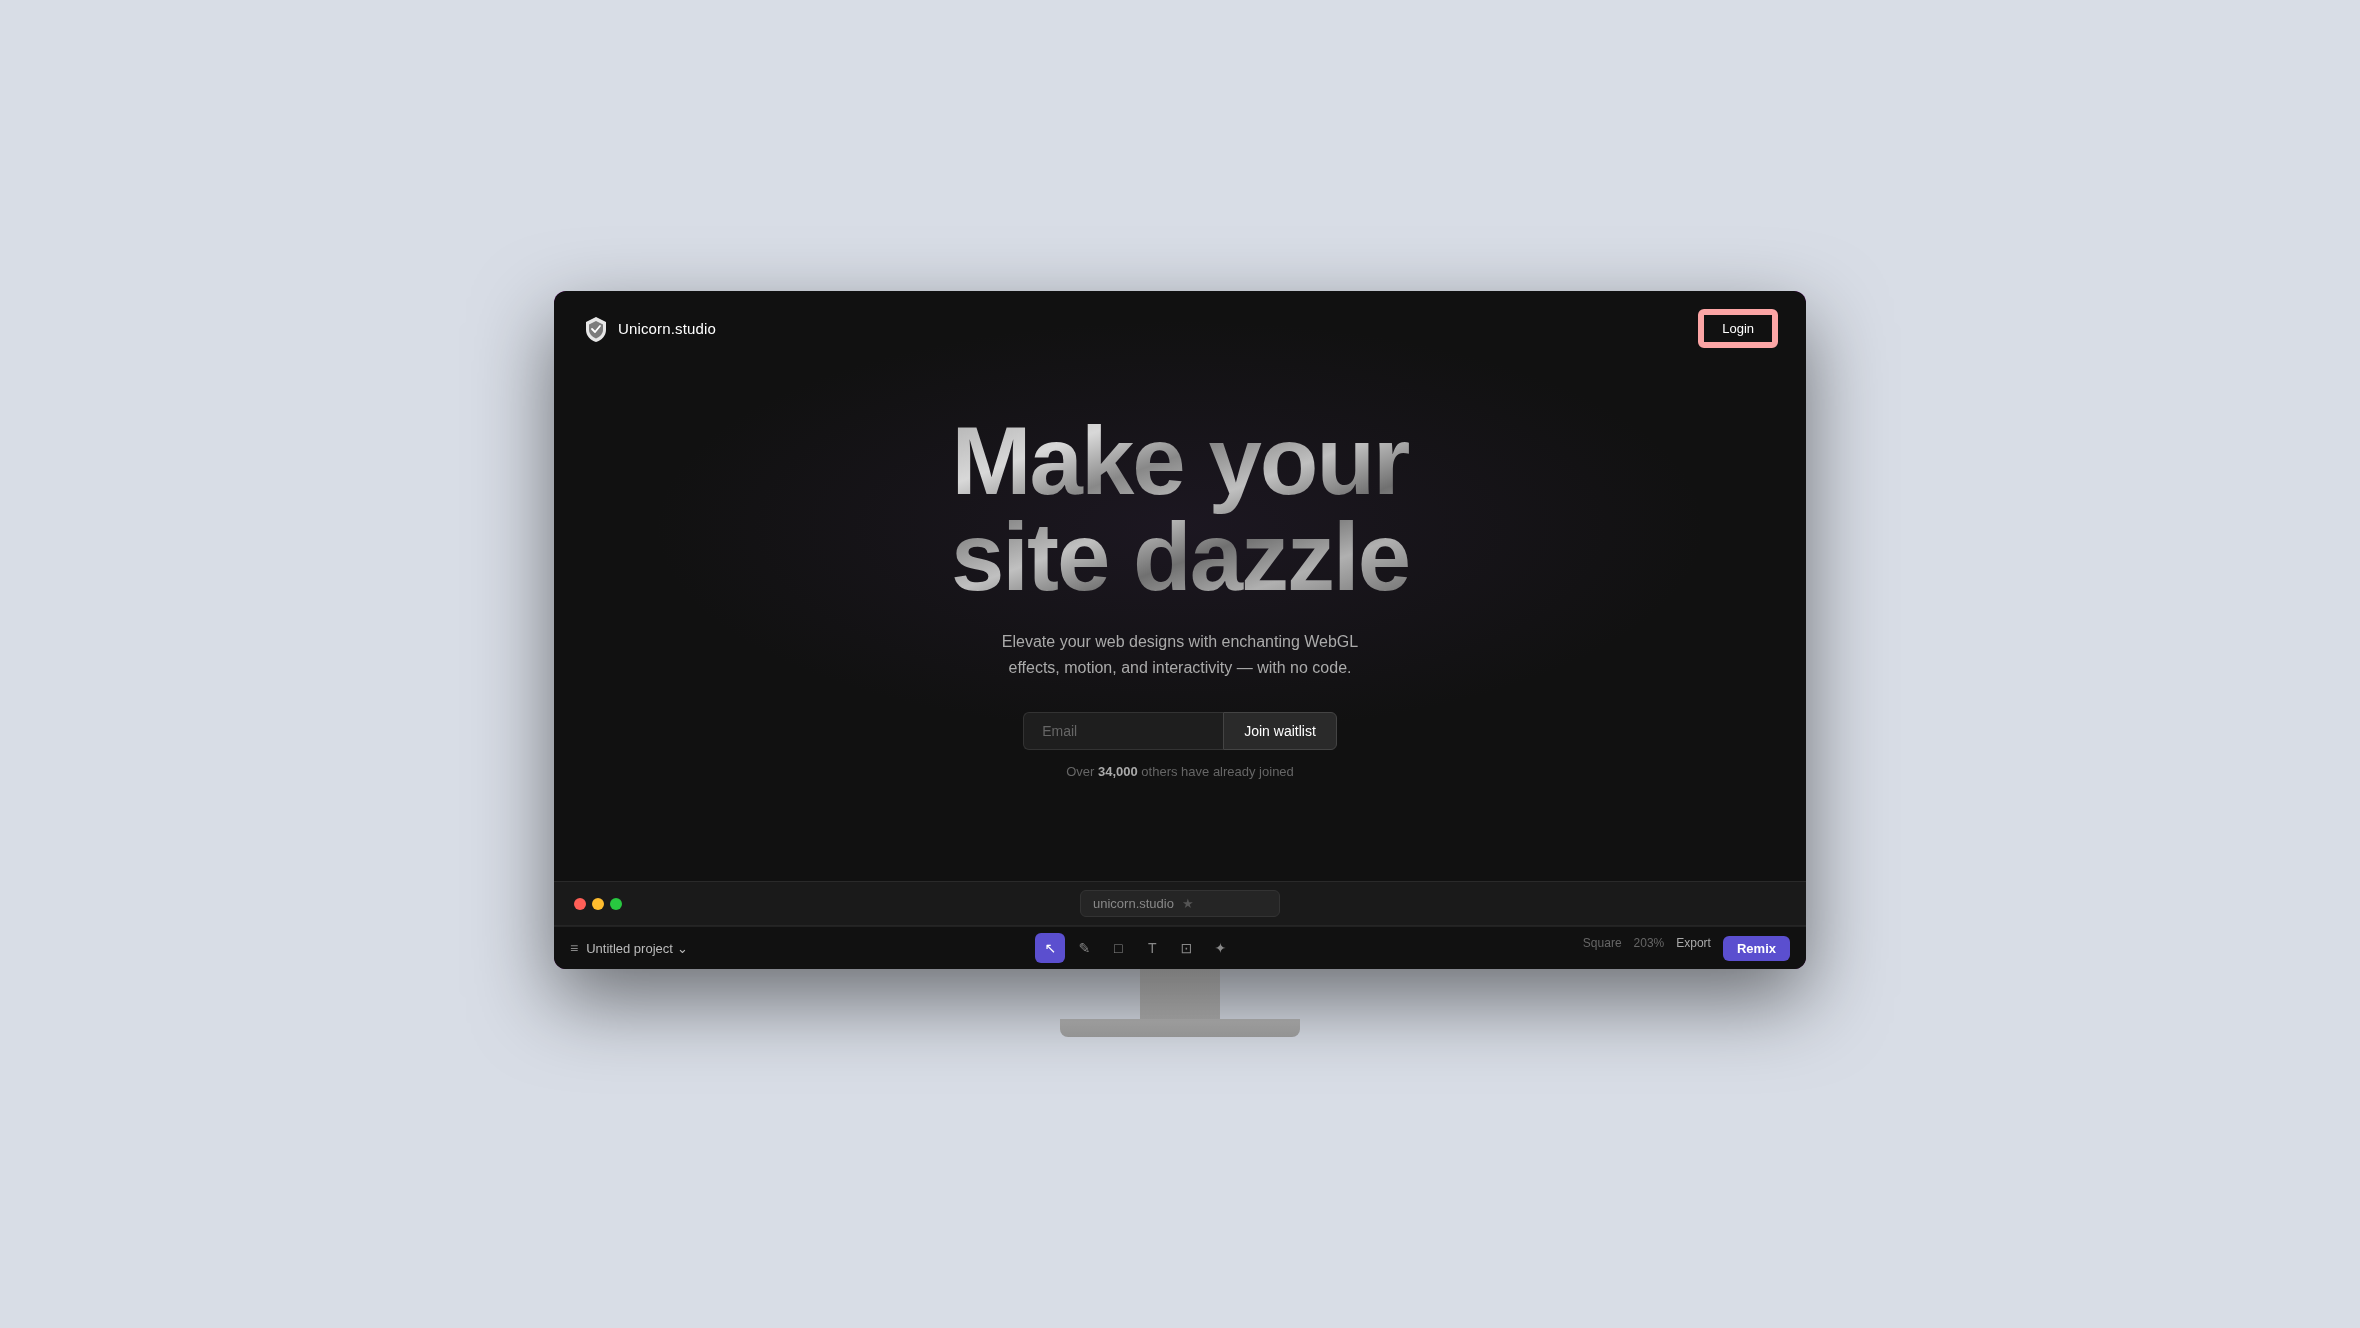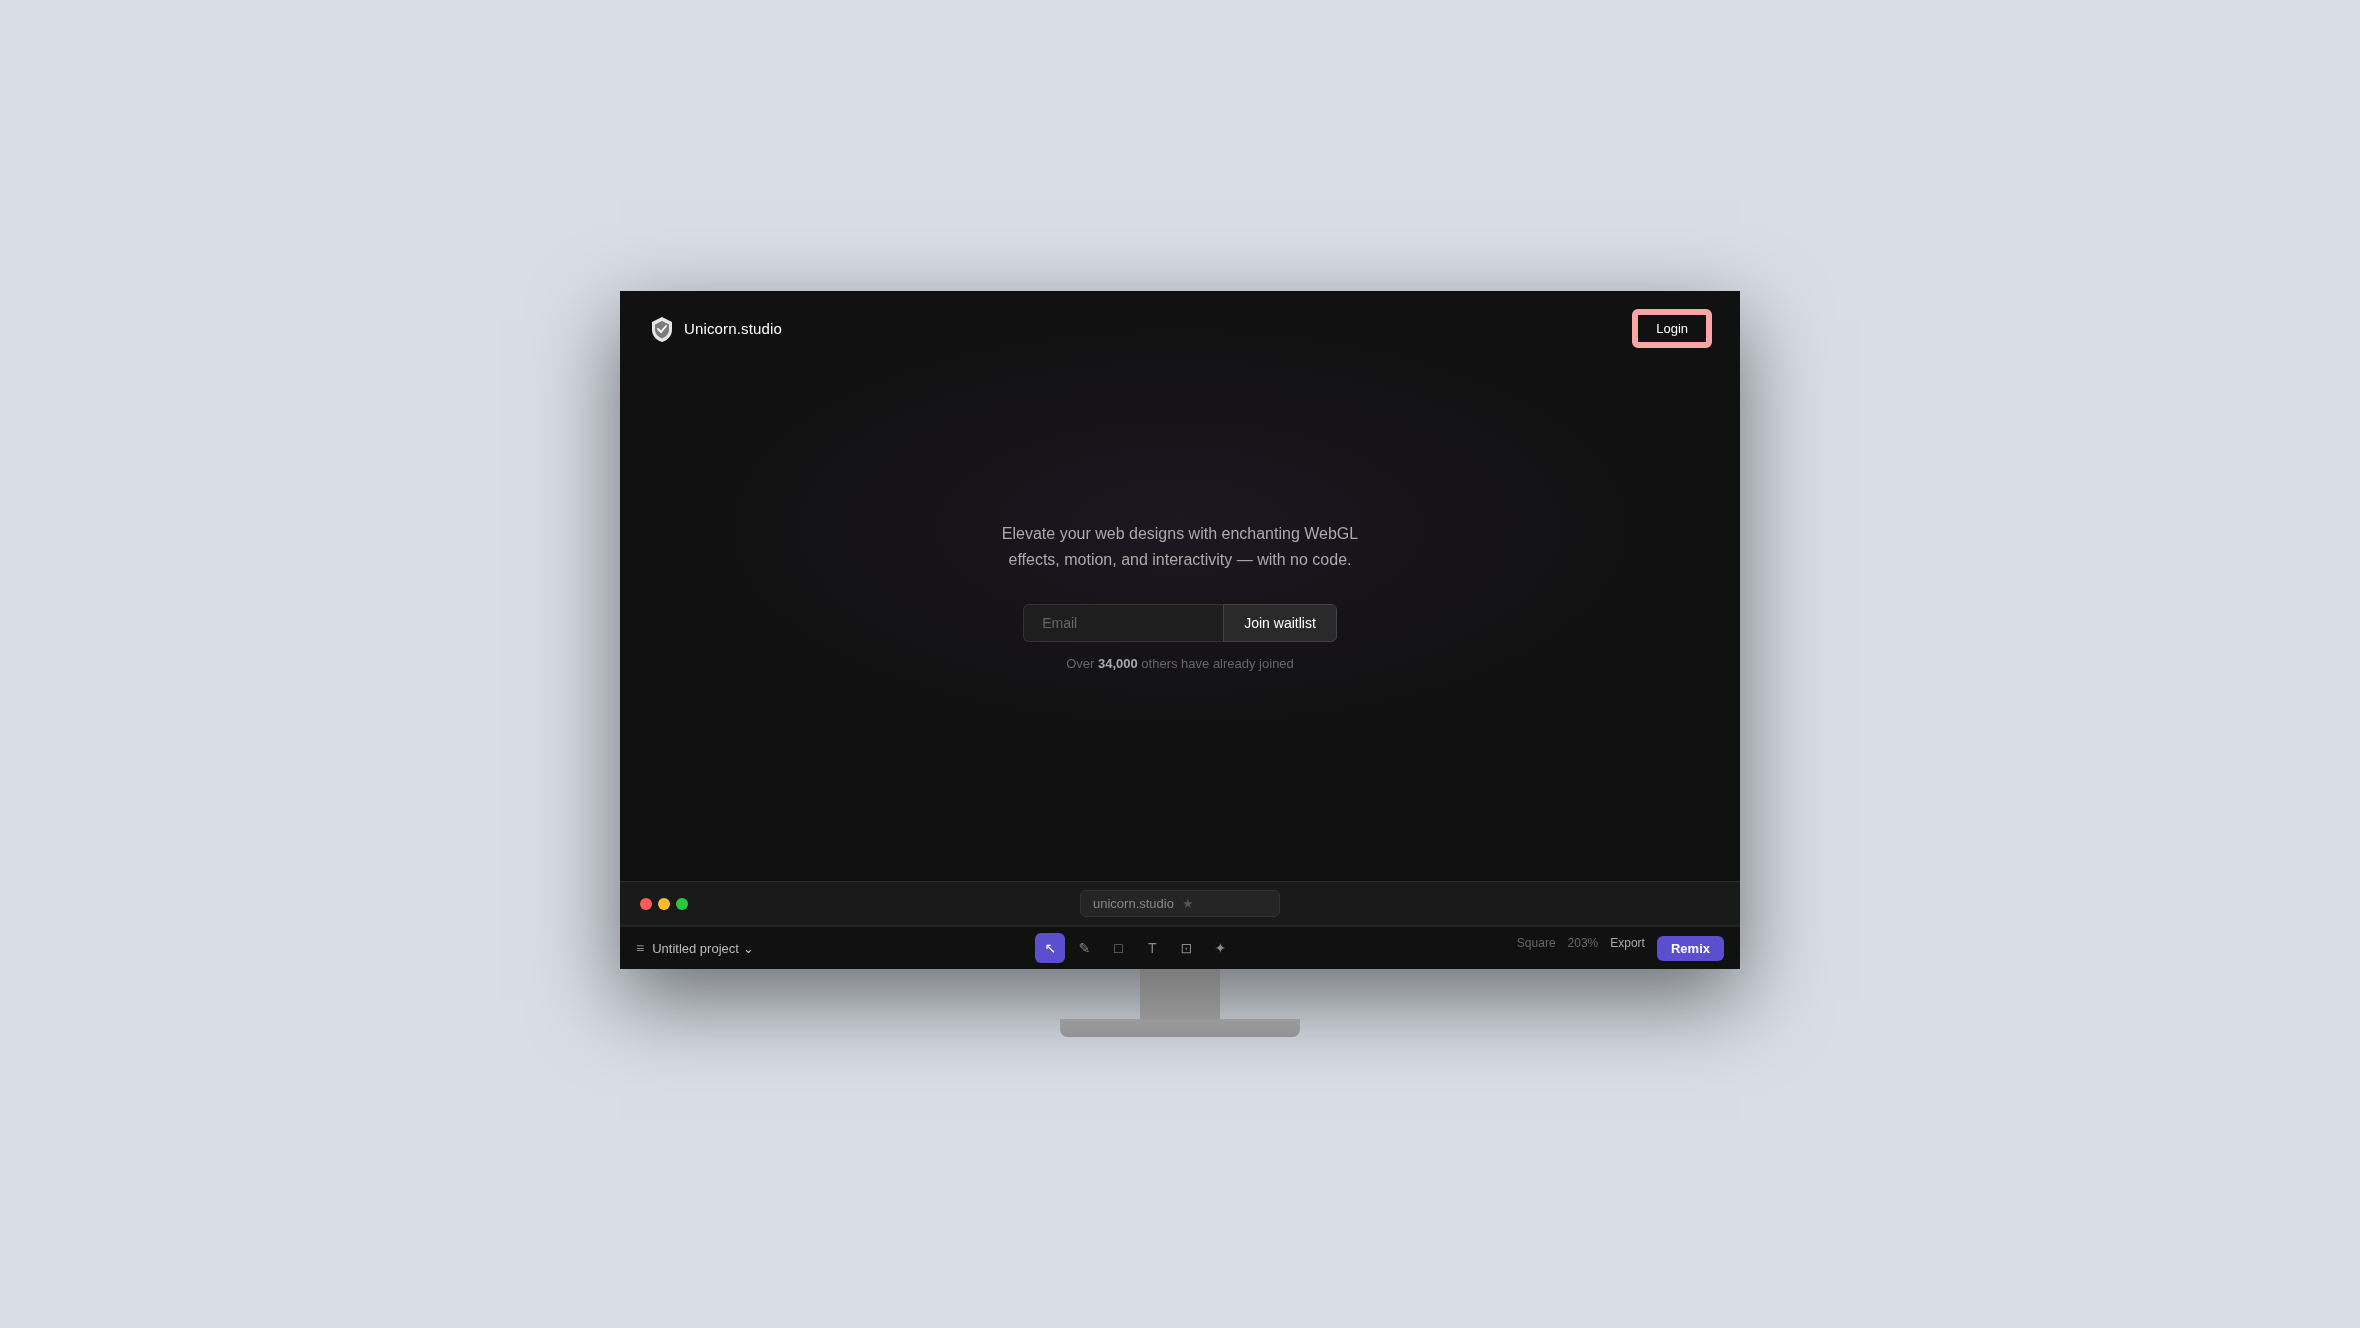--- a/index.html
+++ b/index.html
@@ -15,23 +15,23 @@
     }
 
     .monitor-wrapper {
       display: flex;
       flex-direction: column;
       align-items: center;
       width: 100%;
     }
 
     .monitor-screen {
-      width: 1120px;
+      width: 1252px;
       background: #d946ef;
-      border-radius: 0;
+      border-radius: 12px;
       overflow: hidden;
       position: relative;
       box-shadow: 0 30px 80px rgba(0,0,0,0.5);
     }
 
     
     .app-header {
       display: flex;
       align-items: center;
       justify-content: space-between;
@@ -341,20 +341,24 @@
           <path d="M14 2L4 7v8c0 5.5 4.3 10.6 10 12 5.7-1.4 10-6.5 10-12V7L14 2z" fill="white" opacity="0.9"></path>
           <path d="M14 6l-7 3.5v5.5c0 3.5 3 7 7 8.5 4-1.5 7-5 7-8.5V9.5L14 6z" fill="#111" opacity="0.5"></path>
           <path d="M10 14 L13 17 L18 11" stroke="white" stroke-width="1.8" stroke-linecap="round" stroke-linejoin="round" fill="none"></path>
         </svg>
         <span class="logo-text">Unicorn.studio</span>
       </div>
       <button class="login-button">Login</button>
     </div>
 
     <div class="hero-section">
+      <h1 class="hero-title">
+        <span>Make your</span><br>
+        <span>site dazzle</span>
+      </h1>
       <p class="hero-subtitle">Elevate your web designs with enchanting WebGL effects, motion, and interactivity — with no code.</p>
 
       <div class="email-form">
         <input class="email-input" type="email" placeholder="Email" style="">
         <button class="join-waitlist-button">Join waitlist</button>
       </div>
 
       <p class="social-proof">
         <span>Over </span><strong>34,000</strong><span> others have already joined</span>
       </p>

